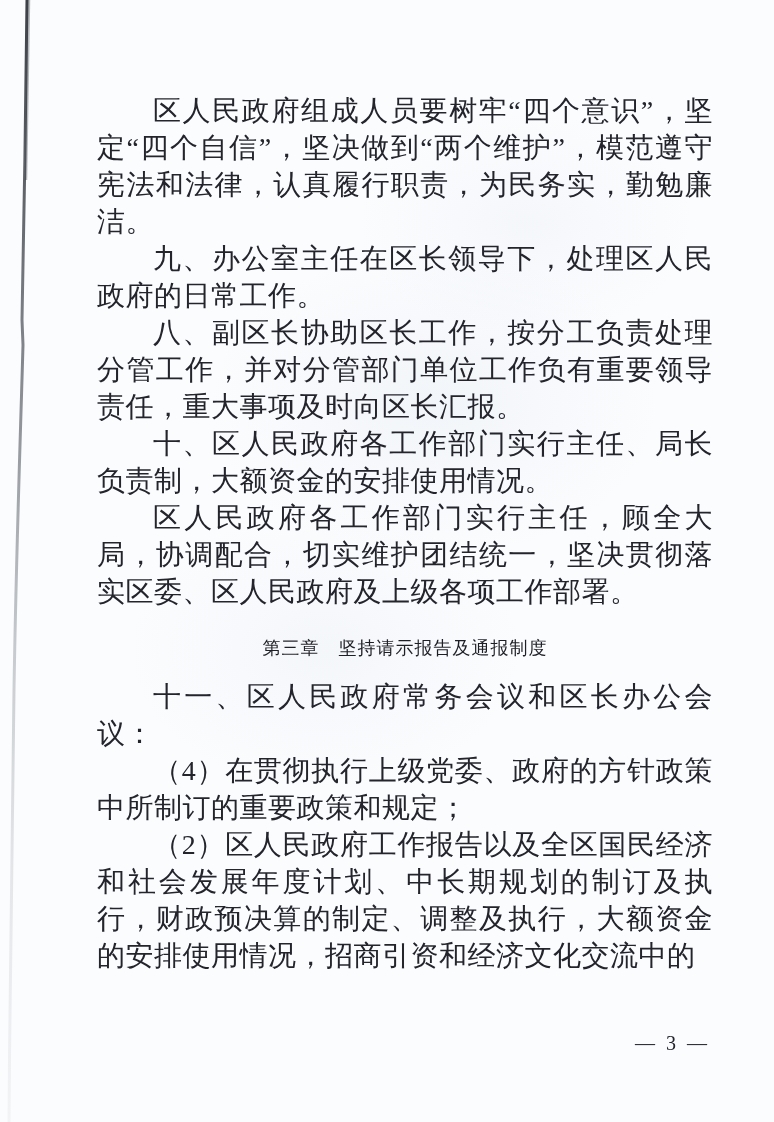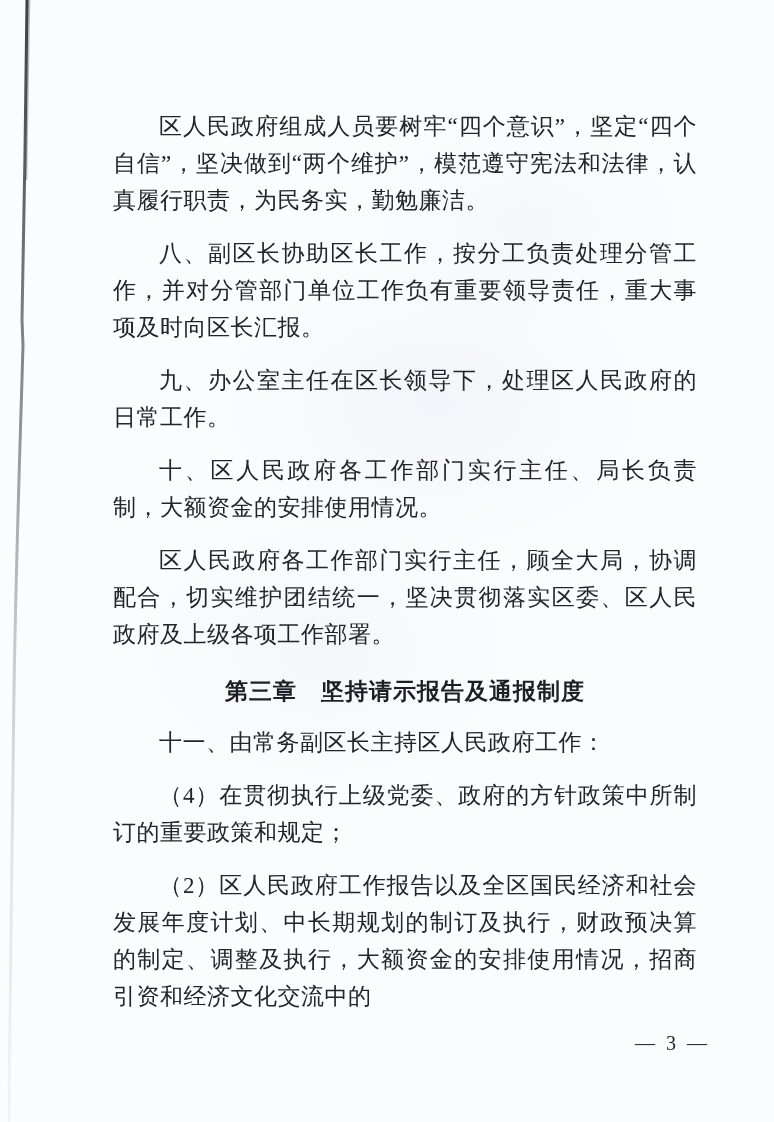--- a/index.html
+++ b/index.html
@@ -26,32 +26,32 @@
     top: 0;
     pointer-events: none;
   }
   .content {
     position: absolute;
     left: 97px;
     top: 92px;
     width: 616px;
   }
   .para {
-    margin: 16px;
-    font-size: 23px;
+    margin: 0;
+    font-size: 28px;
     line-height: 37px;
     text-align: justify;
     text-indent: 2em;
     letter-spacing: 0.5px;
   }
   .chapter {
     margin: 21px 0 13px 0;
     font-family: "Liberation Sans", "DejaVu Sans", sans-serif;
-    font-weight: 700;
-    font-size: 23px;
+    font-weight: 400;
+    font-size: 18px;
     line-height: 34px;
     text-align: center;
     color: #1e1f26;
     letter-spacing: 1px;
   }
   .page-number {
     position: absolute;
     top: 1030px;
     right: 64px;
     font-size: 20px;
@@ -76,27 +76,27 @@
         <stop offset="0.78" stop-color="#6a7179" stop-opacity="0.16"></stop>
         <stop offset="1" stop-color="#7a828a" stop-opacity="0.07"></stop>
       </linearGradient>
     </defs>
     <path d="M27,0 C26,110 24,210 22,320 L23,345 C20,450 16,560 14,690 C12,840 10,980 9,1122" stroke="url(#creaseGrad)" stroke-width="3" fill="none" stroke-linecap="round"></path>
     <path d="M29,0 C28,70 27,130 26,180" stroke="#3a3e45" stroke-opacity="0.35" stroke-width="2.5" fill="none"></path>
   </svg>
 
   <div class="content">
     <p class="para">区人民政府组成人员要树牢“四个意识”，坚定“四个自信”，坚决做到“两个维护”，模范遵守宪法和法律，认真履行职责，为民务实，勤勉廉洁。</p>
+    <p class="para">九、办公室主任在区长领导下，处理区人民政府的日常工作。</p>
     <p class="para">八、副区长协助区长工作，按分工负责处理分管工作，并对分管部门单位工作负有重要领导责任，重大事项及时向区长汇报。</p>
-    <p class="para">九、办公室主任在区长领导下，处理区人民政府的日常工作。</p>
     <p class="para">十、区人民政府各工作部门实行主任、局长负责制，大额资金的安排使用情况。</p>
     <p class="para">区人民政府各工作部门实行主任，顾全大局，协调配合，切实维护团结统一，坚决贯彻落实区委、区人民政府及上级各项工作部署。</p>
 
     <h2 class="chapter">第三章　坚持请示报告及通报制度</h2>
 
-    <p class="para">十一、由常务副区长主持区人民政府工作：</p>
+    <p class="para">十一、区人民政府常务会议和区长办公会议：</p>
     <p class="para">（4）在贯彻执行上级党委、政府的方针政策中所制订的重要政策和规定；</p>
     <p class="para">（2）区人民政府工作报告以及全区国民经济和社会发展年度计划、中长期规划的制订及执行，财政预决算的制定、调整及执行，大额资金的安排使用情况，招商引资和经济文化交流中的</p>
   </div>
 
   <div class="page-number">— 3 —</div>
 
 </div>
 
 </body></html>

